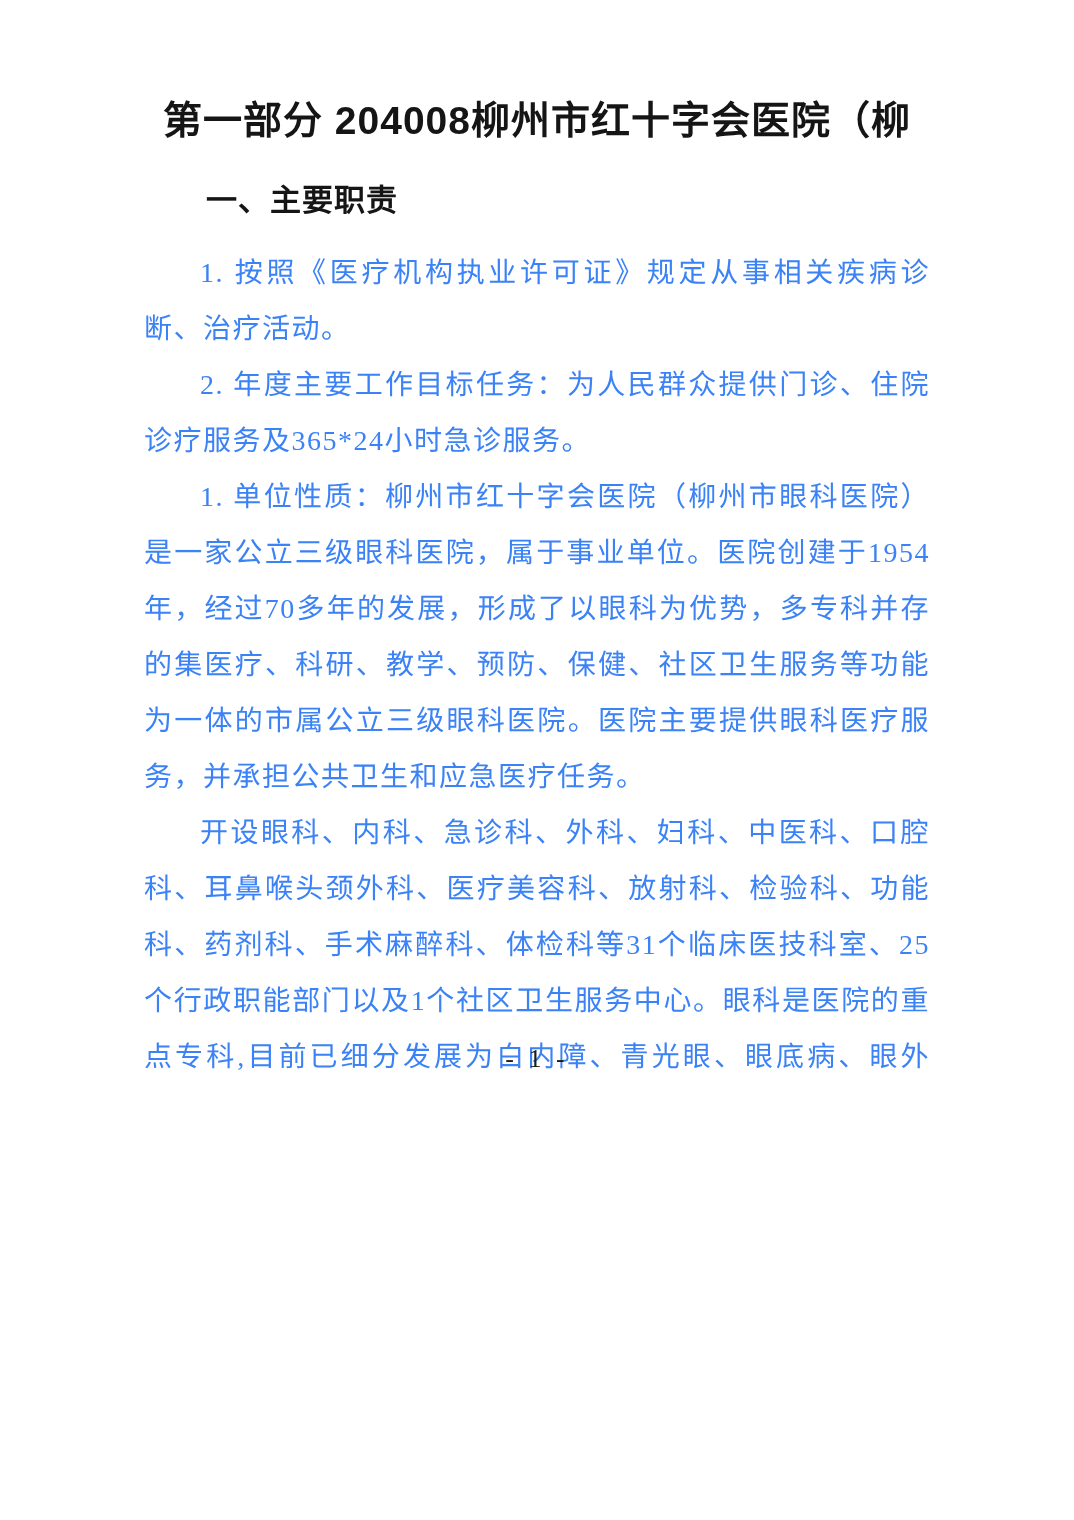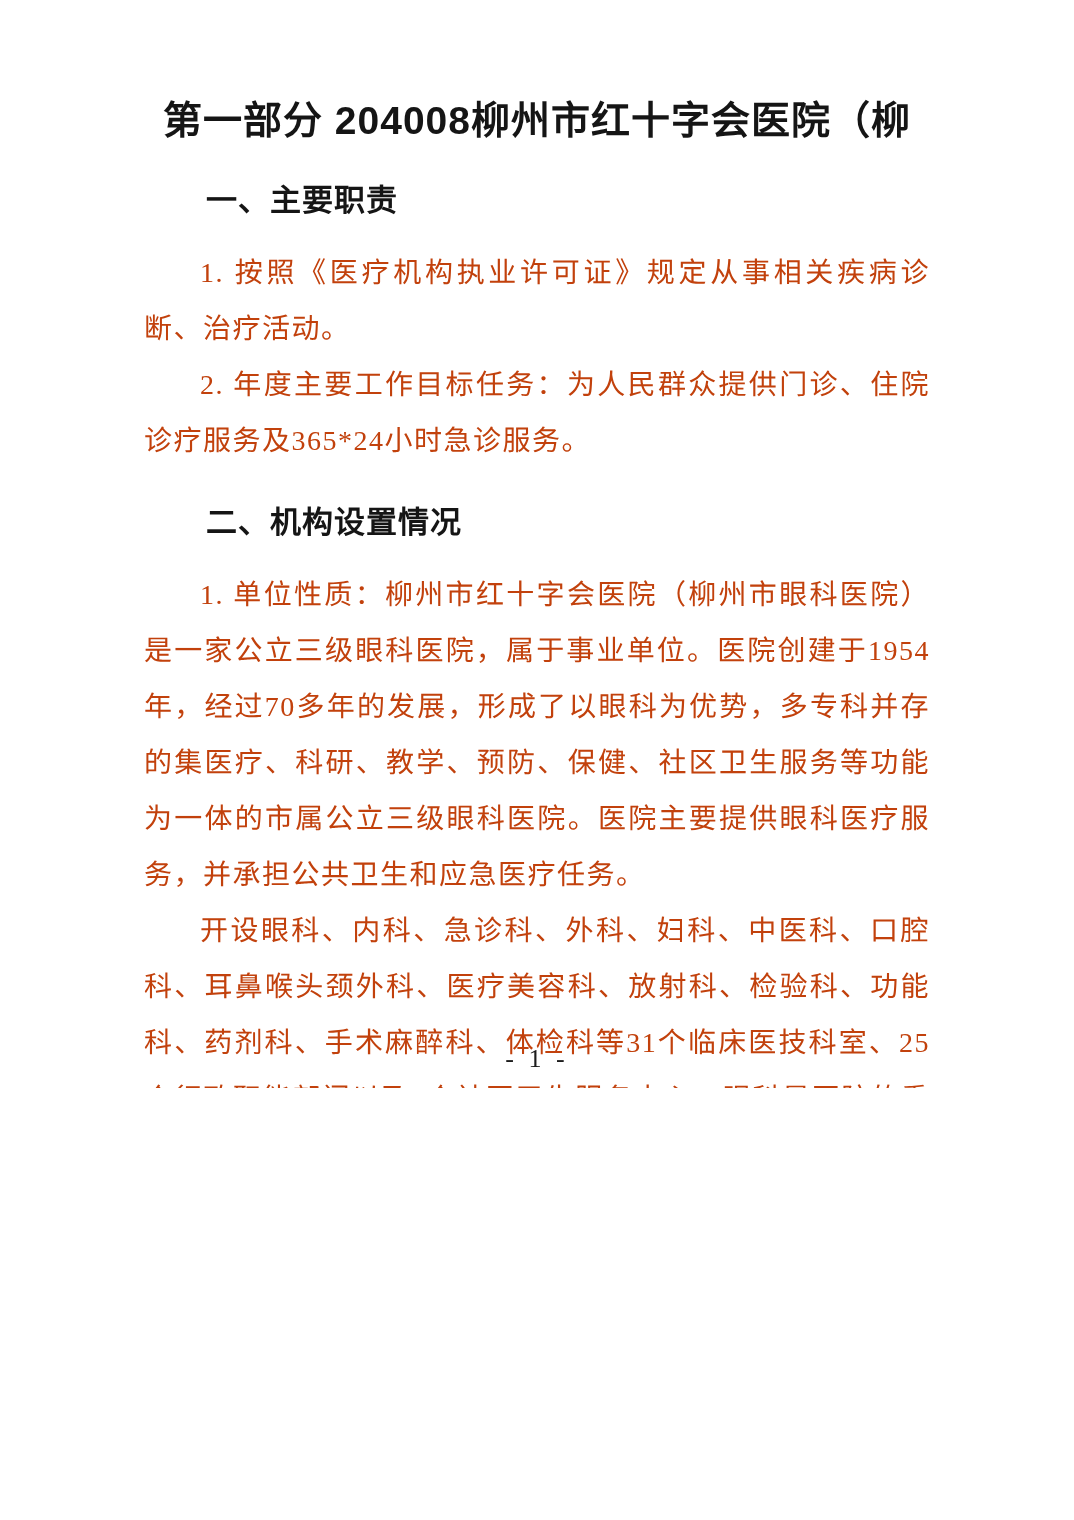--- a/index.html
+++ b/index.html
@@ -40,21 +40,21 @@
     color: #151515;
   }
   .para {
     font-family: "Liberation Serif", "DejaVu Serif", serif;
     font-size: 28px;
     line-height: 56px;
     letter-spacing: 1.5px;
     text-align: justify;
     text-justify: inter-ideograph;
     text-indent: 2em;
-    color: #c2410c;
+    color: #3b82f6;
   }
   .footer {
     position: absolute;
     bottom: 14px;
     left: 0;
     width: 100%;
     text-align: center;
     font-family: "Liberation Serif", "DejaVu Serif", serif;
     font-size: 26px;
     letter-spacing: 4px;
@@ -70,21 +70,20 @@
     <h1 class="doc-title">
       <span class="title-line">第一部分 204008柳州市红十字会医院（柳</span>
     </h1>
 
     <h2 class="section-heading">一、主要职责</h2>
 
     <p class="para">1. 按照《医疗机构执业许可证》规定从事相关疾病诊断、治疗活动。</p>
 
     <p class="para">2. 年度主要工作目标任务：为人民群众提供门诊、住院诊疗服务及365*24小时急诊服务。</p>
 
-    <h2 class="section-heading">二、机构设置情况</h2>
 
     <p class="para">1. 单位性质：柳州市红十字会医院（柳州市眼科医院）是一家公立三级眼科医院，属于事业单位。医院创建于1954年，经过70多年的发展，形成了以眼科为优势，多专科并存的集医疗、科研、教学、预防、保健、社区卫生服务等功能为一体的市属公立三级眼科医院。医院主要提供眼科医疗服务，并承担公共卫生和应急医疗任务。</p>
 
 
     <p class="para">开设眼科、内科、急诊科、外科、妇科、中医科、口腔科、耳鼻喉头颈外科、医疗美容科、放射科、检验科、功能科、药剂科、手术麻醉科、体检科等31个临床医技科室、25个行政职能部门以及1个社区卫生服务中心。眼科是医院的重点专科,目前已细分发展为白内障、青光眼、眼底病、眼外伤、眼表疾病、斜弱视、眼肿瘤、眼整形、眼视光、屈光手术等10余个亚专科，设立</p>
 
   </div>
 
   <div class="footer">
     <span>- 1 -</span>

